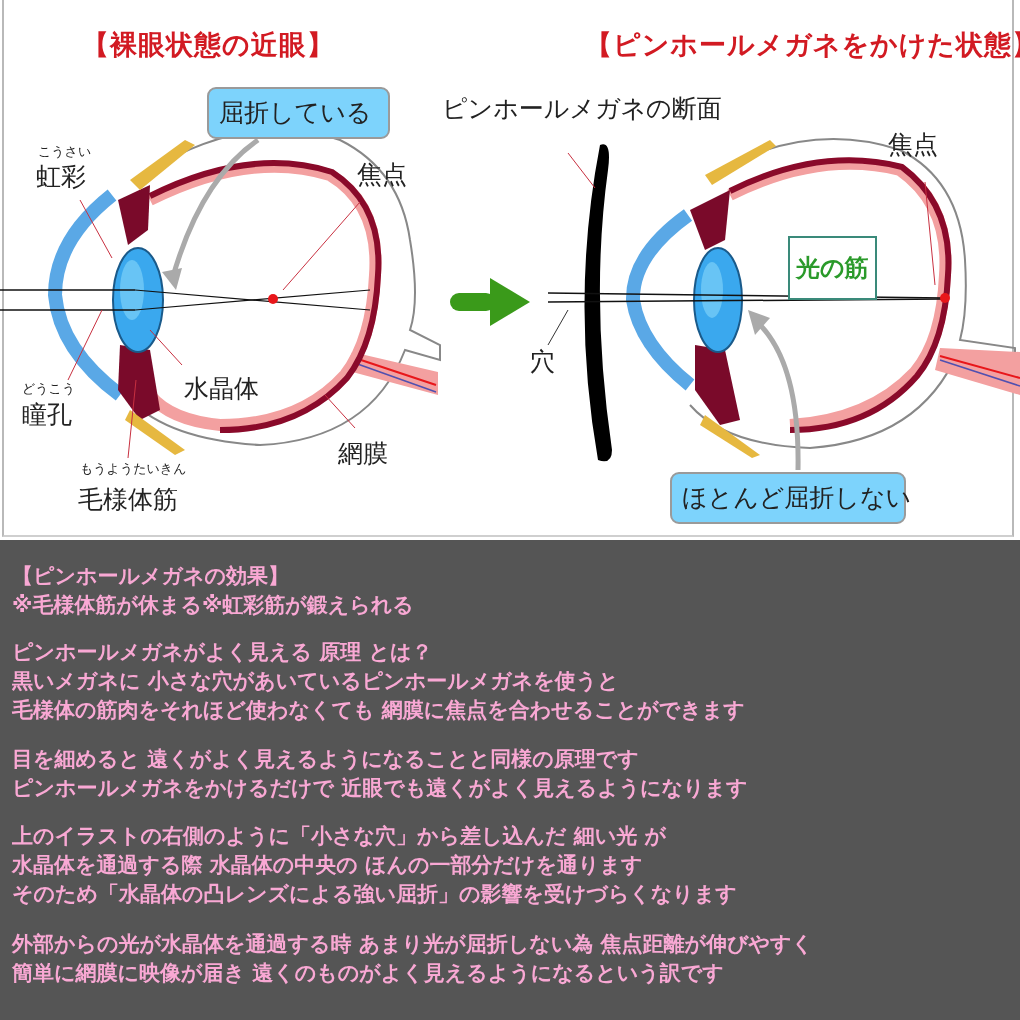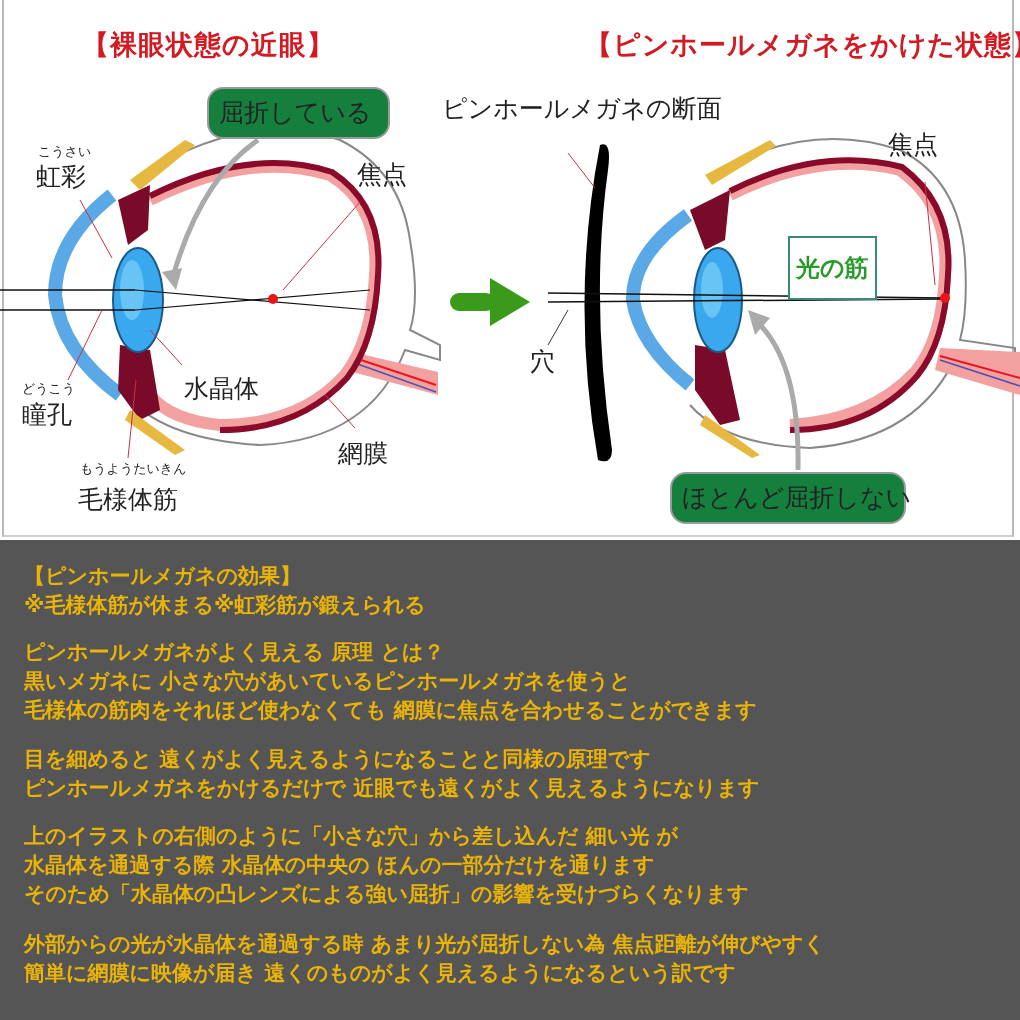--- a/index.html
+++ b/index.html
@@ -4,24 +4,24 @@
 <style>
   html,body{margin:0;padding:0;}
   body{width:1020px;height:1020px;background:#ffffff;overflow:hidden;position:relative;font-family:"DejaVu Sans",sans-serif;}
   .illus{position:absolute;left:0;top:0;width:1020px;height:540px;background:#fff;}
   .frame{position:absolute;left:2px;top:0;width:1012px;height:537px;border-left:2px solid #b9b9b9;border-right:2px solid #b9b9b9;border-bottom:2px solid #cfcfcf;box-sizing:border-box;}
   svg.diagram{position:absolute;left:0;top:0;}
   .title{position:absolute;color:#d21a22;font-size:27px;font-weight:bold;letter-spacing:1px;white-space:nowrap;}
   .lbl{position:absolute;color:#222;white-space:nowrap;}
   .ruby{font-size:13px;color:#222;}
   .big{font-size:25px;}
-  .callout{position:absolute;border:2px solid #9a9a9a;border-radius:16px;background:#15803d;font-size:25px;color:#222;padding:2px 10px;white-space:nowrap;box-sizing:border-box;}
+  .callout{position:absolute;border:2px solid #9a9a9a;border-radius:9px;background:#7dd3fc;font-size:25px;color:#222;padding:2px 10px;white-space:nowrap;box-sizing:border-box;}
   .greenbox{position:absolute;border:2px solid #3a8a7a;background:#fff;color:#2a9a2a;font-size:24px;font-weight:bold;padding:14px 6px;white-space:nowrap;}
   .panel{position:absolute;left:0;top:540px;width:1020px;height:480px;background:#555555;color:#ffffff;}
-  .para{position:absolute;left:24px;font-size:21px;line-height:29px;font-weight:bold;color:#eab308;white-space:nowrap;}
+  .para{position:absolute;left:12px;font-size:21px;line-height:29px;font-weight:bold;color:#f9a8d4;white-space:nowrap;}
   .para div{height:29px;}
 </style>
 </head>
 <body>
 
 <div class="illus">
   <div class="frame"></div>
 
   <svg class="diagram" width="1020" height="540" viewBox="0 0 1020 540">
 

